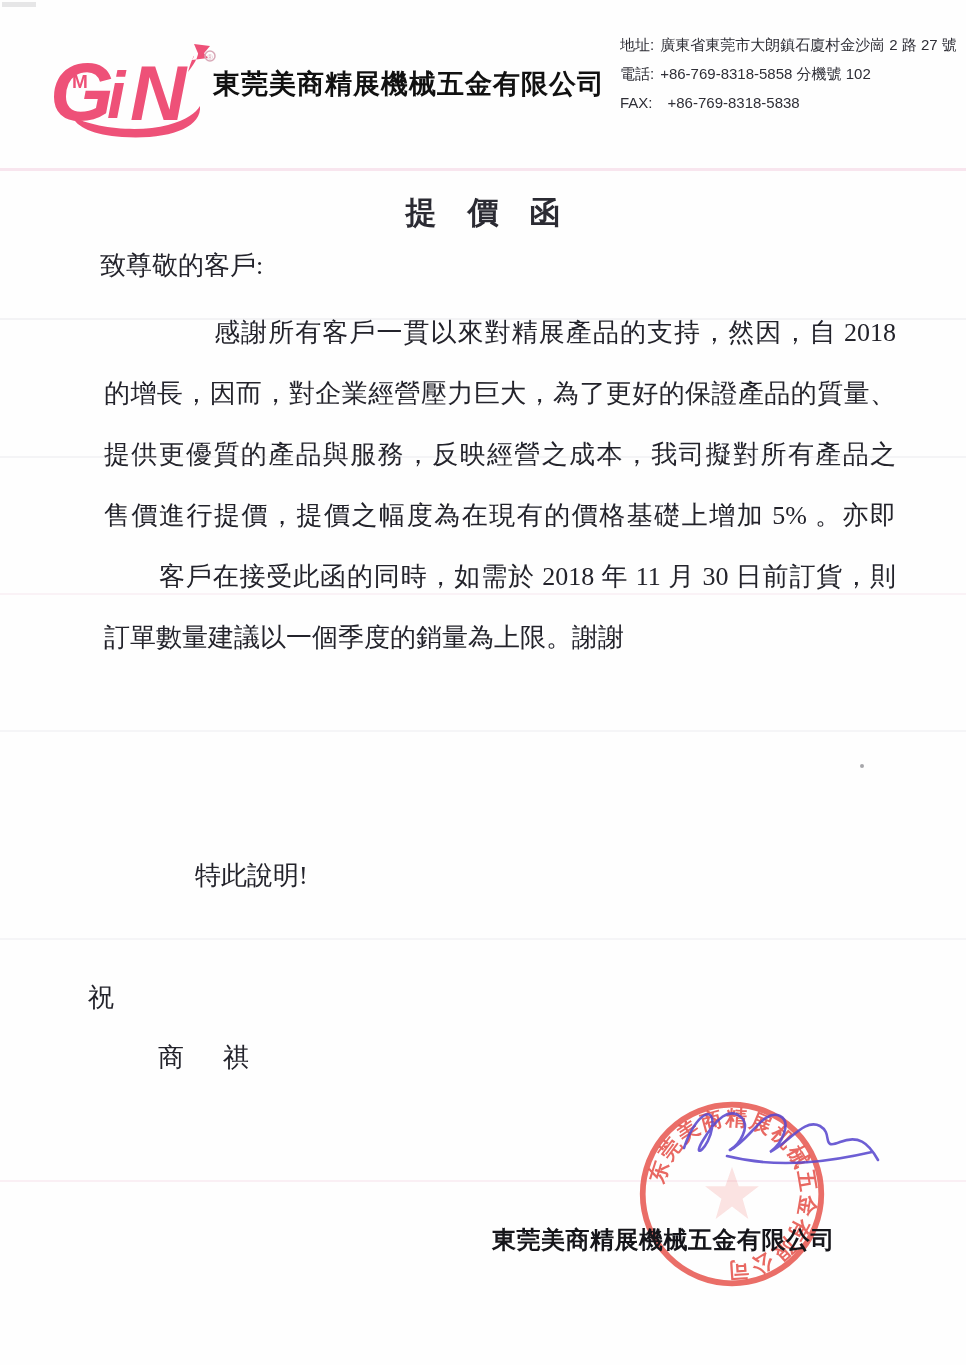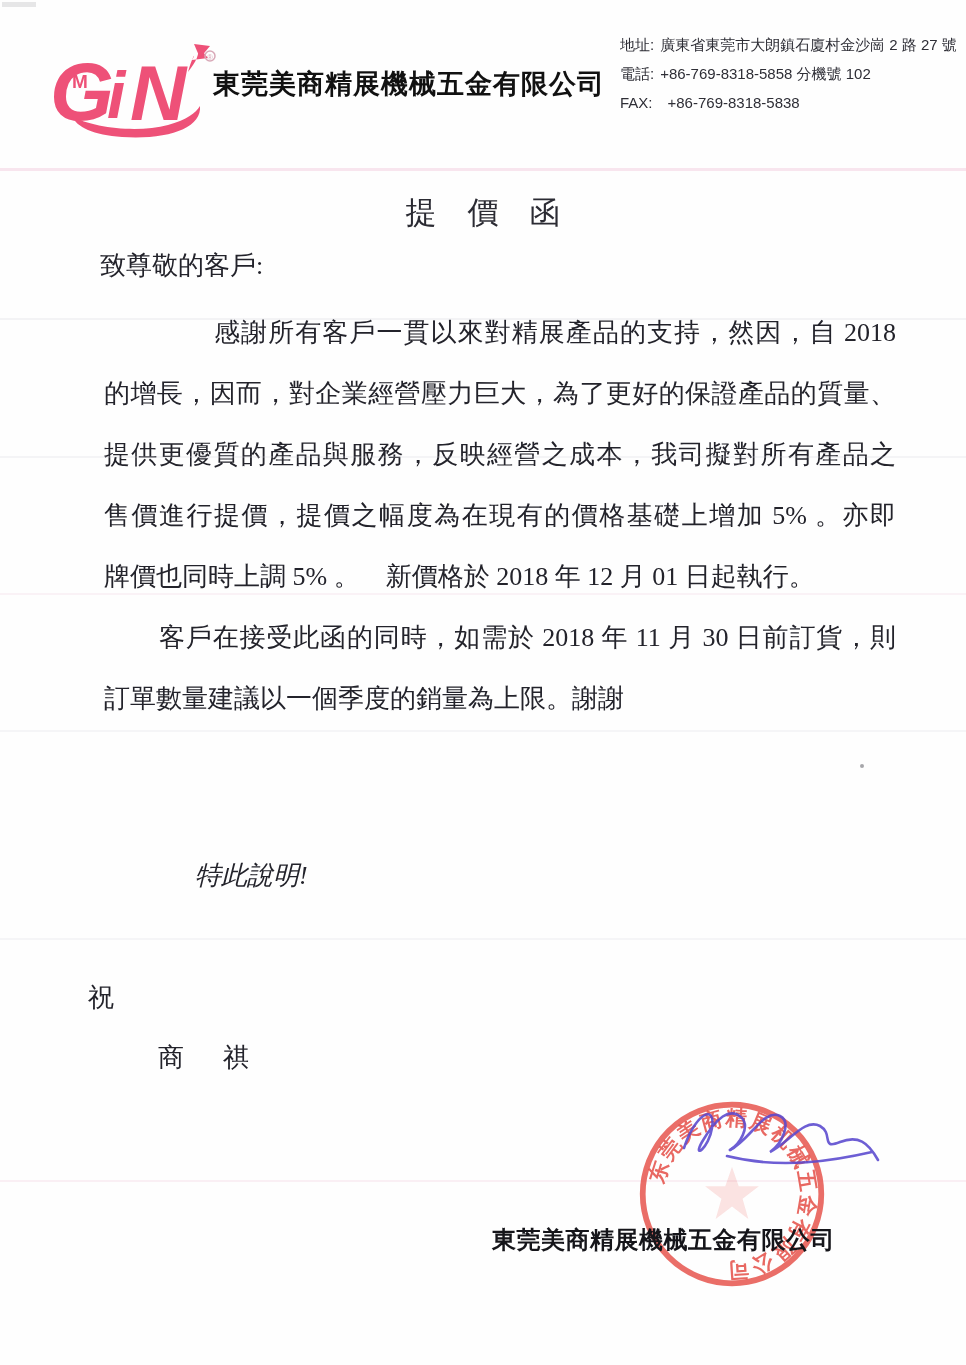--- a/index.html
+++ b/index.html
@@ -21,34 +21,34 @@
   }
   .contact{
     position:absolute;left:620px;top:30px;
     font-family:"Liberation Sans","DejaVu Sans",sans-serif;
     font-size:15px;color:#2e2e36;line-height:29px;white-space:nowrap;
   }
   .contact .row span.lbl{margin-right:6px;}
   
   .title{
     position:absolute;left:0;right:0;top:192px;text-align:center;
-    font-size:31px;color:#2b2b33;font-weight:400;white-space:pre;
+    font-size:31px;color:#2b2b33;font-weight:700;white-space:pre;
   }
   .salutation{position:absolute;left:100px;top:248px;font-size:26px;}
   .body-lines{position:absolute;left:104px;top:302px;width:792px;}
   .bline{
     height:61px;line-height:61px;font-size:26px;white-space:nowrap;
     text-align:left;
   }
   .bline.j{
     white-space:normal;
     text-align:justify;text-align-last:justify;
     text-justify:inter-character;
   }
-  .note{position:absolute;left:195px;top:858px;font-size:26px;font-style:italic;}
+  .note{position:absolute;left:195px;top:858px;font-size:26px;}
   .closing-wish{position:absolute;left:88px;top:980px;font-size:26px;}
   .closing-phrase{position:absolute;left:158px;top:1040px;font-size:26px;white-space:pre;}
   .sig-company{
     position:absolute;left:492px;top:1224px;
     font-size:24px;font-weight:bold;letter-spacing:0.5px;white-space:nowrap;
     color:#15151a;z-index:3;
   }
   
   .stamp{position:absolute;left:636px;top:1098px;width:192px;height:192px;z-index:2;opacity:.92;}
   .signature{position:absolute;left:672px;top:1090px;width:210px;height:90px;z-index:4;}
@@ -101,21 +101,20 @@
 
   <div class="title">提　價　函</div>
 
   <div class="salutation">致尊敬的客戶:</div>
 
   <div class="body-lines" id="lines">
       <div class="bline j" style="text-indent: 110px;">感謝所有客戶一貫以來對精展產品的支持，然因，自 2018</div>
       <div class="bline j" style="text-indent: 0px;">的增長，因而，對企業經營壓力巨大，為了更好的保證產品的質量、</div>
       <div class="bline j" style="text-indent: 0px;">提供更優質的產品與服務，反映經營之成本，我司擬對所有產品之</div>
       <div class="bline j" style="text-indent: 0px;">售價進行提價，提價之幅度為在現有的價格基礎上增加 5%  。亦即</div>
-      <div class="bline" style="text-indent: 0px;">牌價也同時上調 5%  。　新價格於 2018 年 12 月 01 日起執行。</div>
       <div class="bline j" style="text-indent: 55px;">客戶在接受此函的同時，如需於 2018 年 11 月 30 日前訂貨，則</div>
       <div class="bline" style="text-indent: 0px;">訂單數量建議以一個季度的銷量為上限。謝謝</div>
     </div>
 
   <div class="note">特此說明!</div>
 
   <div class="closing-wish">祝</div>
   <div class="closing-phrase">商      祺</div>
 
   <svg class="stamp" viewBox="0 0 200 200">

